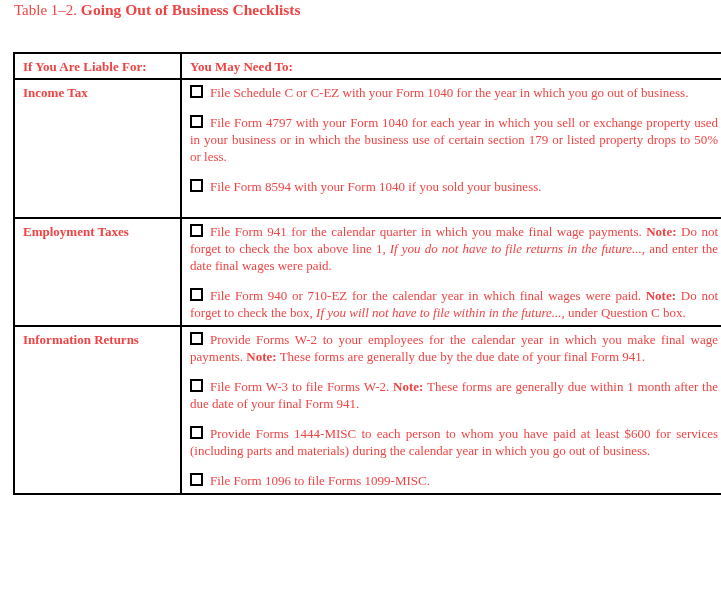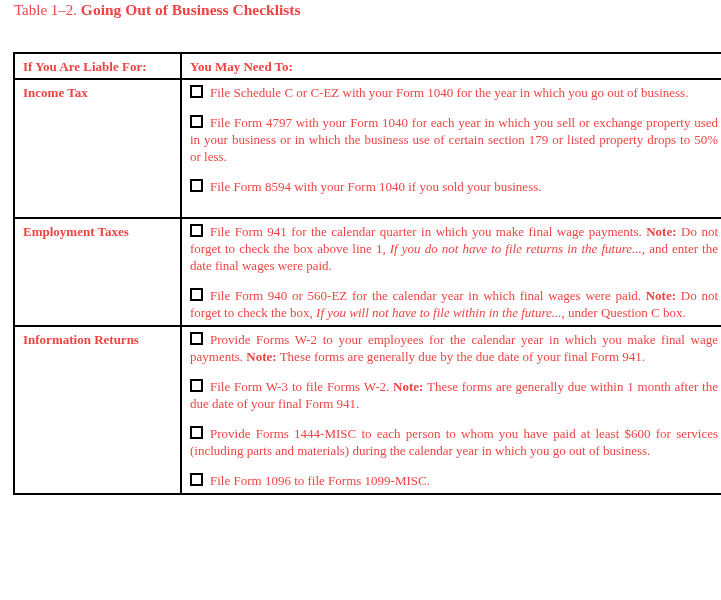--- a/index.html
+++ b/index.html
@@ -124,21 +124,21 @@
           <td class="items">
             <p class="item"><span class="checkbox"></span><span class="seg">File Schedule C or C-EZ with your Form 1040 for the year in which you go out of business.</span></p>
             <p class="item"><span class="checkbox"></span><span class="seg">File Form 4797 with your Form 1040 for each year in which you sell or exchange property used in your business or in which the business use of certain section 179 or listed property drops to 50% or less.</span></p>
             <p class="item"><span class="checkbox"></span><span class="seg">File Form 8594 with your Form 1040 if you sold your business.</span></p>
           </td>
         </tr>
         <tr>
           <td class="liability">Employment Taxes</td>
           <td class="items">
             <p class="item"><span class="checkbox"></span><span class="seg">File Form 941 for the calendar quarter in which you make final wage payments. </span><span class="seg seg-b">Note:</span><span class="seg"> Do not forget to check the box above line 1, </span><span class="seg seg-i">If you do not have to file returns in the future...,</span><span class="seg"> and enter the date final wages were paid.</span></p>
-            <p class="item"><span class="checkbox"></span><span class="seg">File Form 940 or 560-EZ for the calendar year in which final wages were paid. </span><span class="seg seg-b">Note:</span><span class="seg"> Do not forget to check the box, </span><span class="seg seg-i">If you will not have to file within in the future...,</span><span class="seg"> under Question C box.</span></p>
+            <p class="item"><span class="checkbox"></span><span class="seg">File Form 940 or 710-EZ for the calendar year in which final wages were paid. </span><span class="seg seg-b">Note:</span><span class="seg"> Do not forget to check the box, </span><span class="seg seg-i">If you will not have to file within in the future...,</span><span class="seg"> under Question C box.</span></p>
           </td>
         </tr>
         <tr>
           <td class="liability">Information Returns</td>
           <td class="items">
             <p class="item"><span class="checkbox"></span><span class="seg">Provide Forms W-2 to your employees for the calendar year in which you make final wage payments. </span><span class="seg seg-b">Note:</span><span class="seg"> These forms are generally due by the due date of your final Form 941.</span></p>
             <p class="item"><span class="checkbox"></span><span class="seg">File Form W-3 to file Forms W-2. </span><span class="seg seg-b">Note:</span><span class="seg"> These forms are generally due within 1 month after the due date of your final Form 941.</span></p>
             <p class="item"><span class="checkbox"></span><span class="seg">Provide Forms 1444-MISC to each person to whom you have paid at least $600 for services (including parts and materials) during the calendar year in which you go out of business.</span></p>
             <p class="item"><span class="checkbox"></span><span class="seg">File Form 1096 to file Forms 1099-MISC.</span></p>
           </td>

